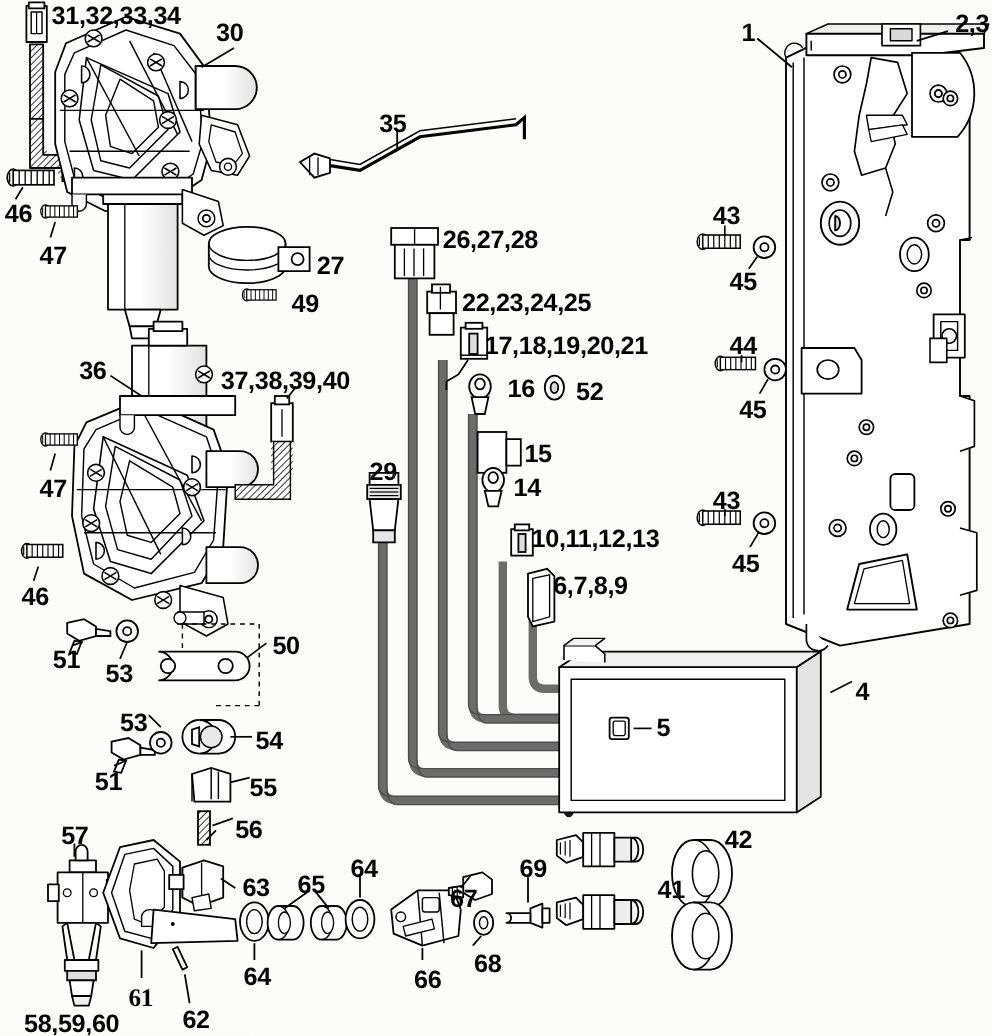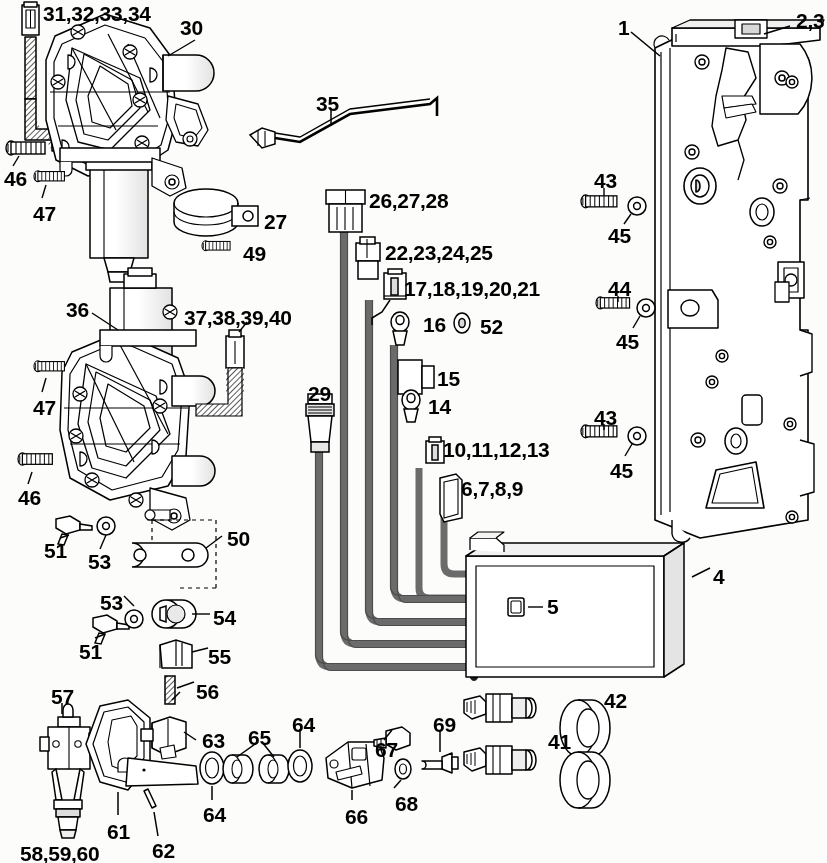--- a/index.html
+++ b/index.html
@@ -620,18 +620,18 @@
       <div class="lbl s20" style="left: 375px; top: 739px;">67</div>
       <div class="lbl s20" style="left: 433px; top: 714px;">69</div>
       <div class="lbl s20" style="left: 548px; top: 731px;">41</div>
       <div class="lbl s20" style="left: 604px; top: 690px;">42</div>
       <div class="lbl s20" style="left: 248px; top: 727px;">65</div>
       <div class="lbl s20" style="left: 292px; top: 714px;">64</div>
       <div class="lbl s20" style="left: 202px; top: 730px;">63</div>
       <div class="lbl s20" style="left: 203px; top: 804px;">64</div>
       <div class="lbl s20" style="left: 345px; top: 806px;">66</div>
       <div class="lbl s20" style="left: 395px; top: 793px;">68</div>
-      <div class="lbl s20" style="left: 107px; top: 821px;">61</div>
+      <div class="lbl s20" style="left: 107px; top: 821px; font-family: Liberation Serif, serif;">61</div>
       <div class="lbl s20" style="left: 152px; top: 840px;">62</div>
       <div class="lbl s20" style="left: 20px; top: 843px;">58,59,60</div>
     </div>
 
 </div>
 
 </body></html>

